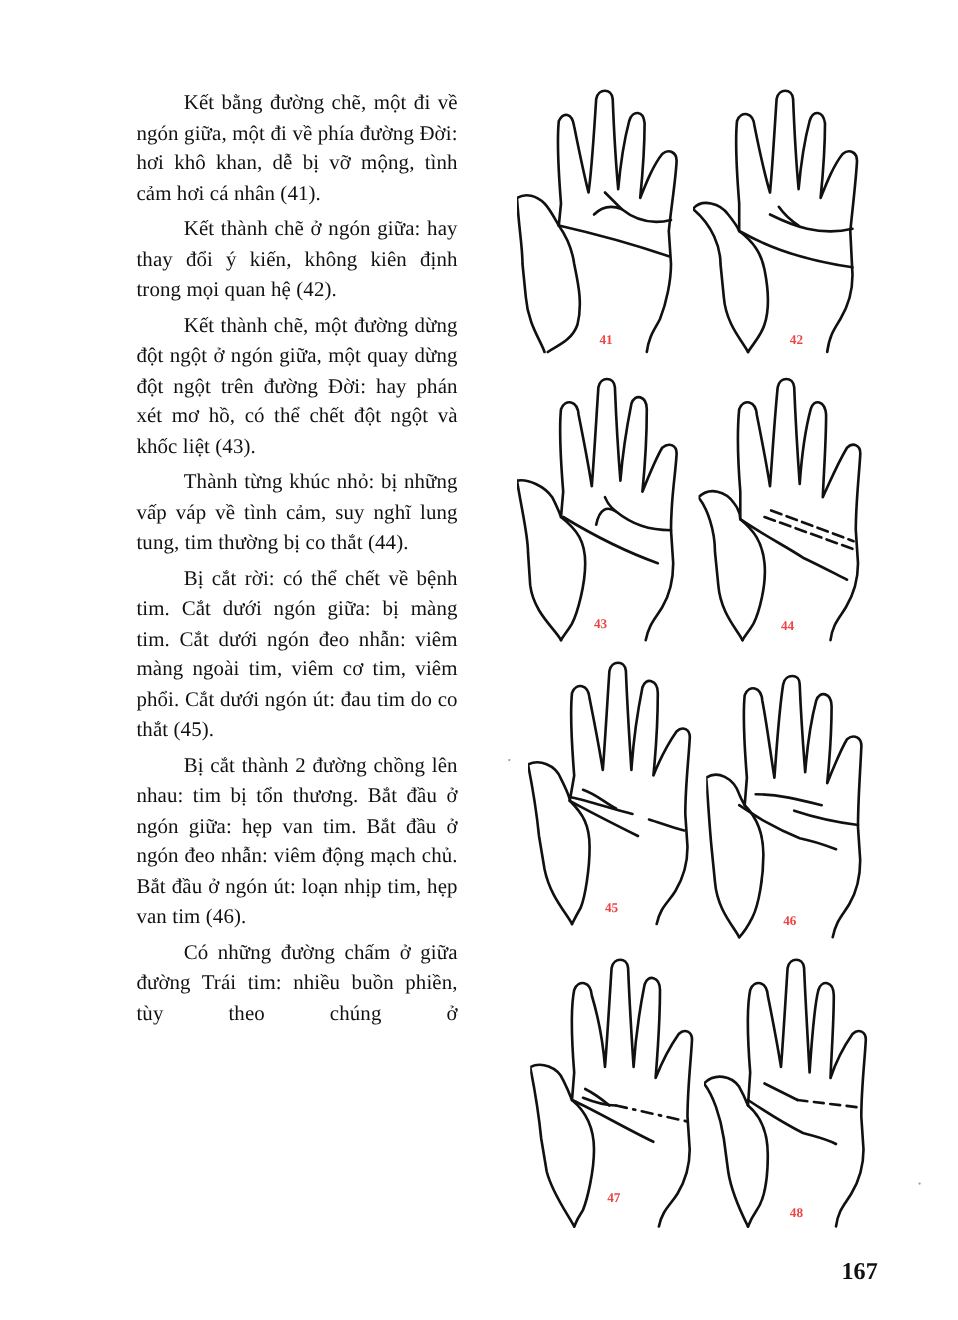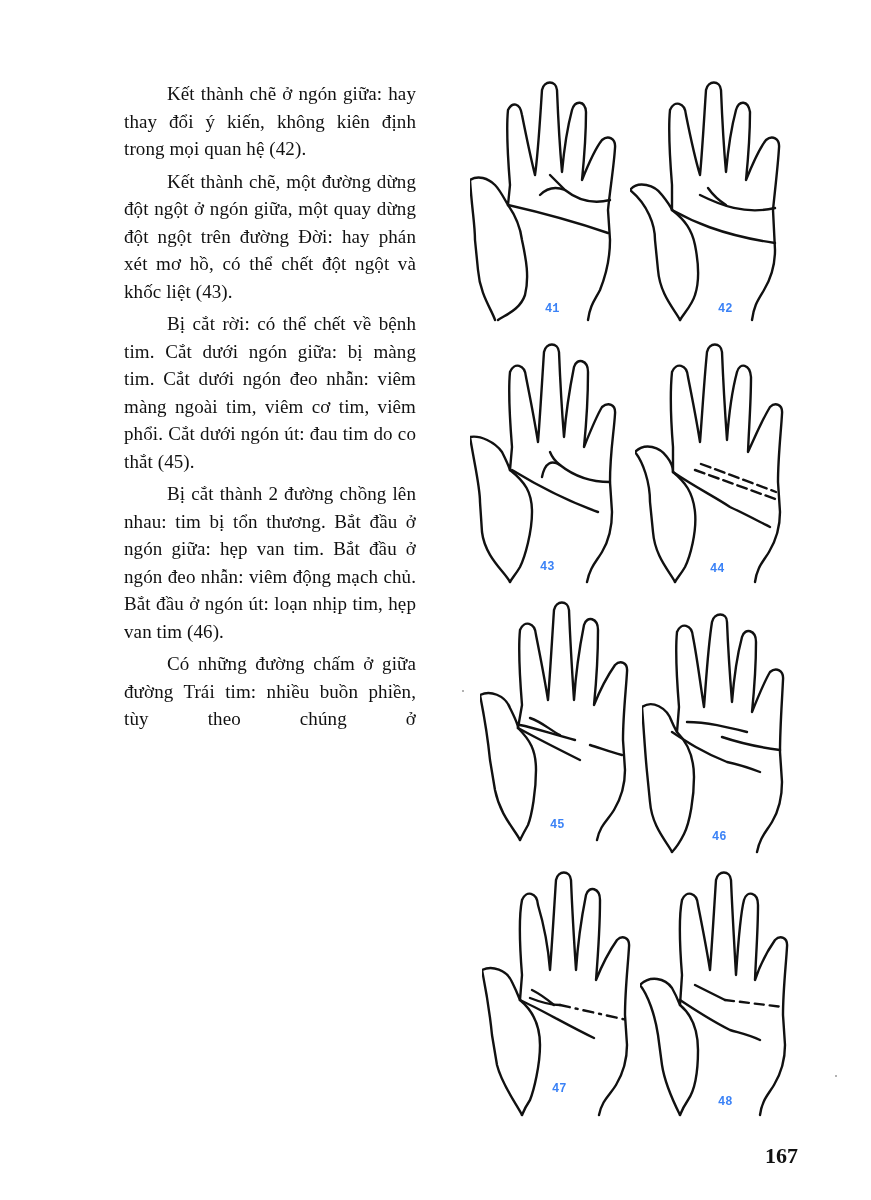--- a/index.html
+++ b/index.html
@@ -15,35 +15,37 @@
     font-size: 19px; line-height: 27.5px; text-align: justify; text-align-last: left;
     text-indent: 43px; margin: 0 0 5px 0; letter-spacing: 0.1px;
   }
   .para-last { text-align-last: justify; }
   .figures {
     position: absolute; left: 470px; top: 70px; width: 340px; height: 1050px;
   }
   .fig { position: absolute; width: 165px; height: 255px; }
   .fig svg { position: absolute; left: 0; top: 0; }
   .fig-label {
-    position: absolute; font-family: Liberation Mono, monospace;
-    font-weight: bold; font-size: 12px; color: #3b82f6;
+    position: absolute; font-family: Liberation Serif, serif;
+    font-weight: bold; font-size: 12px; color: #ef4444;
   }
   .page-number {
     position: absolute; left: 765px; top: 1143px;
     font-family: "Liberation Serif", "DejaVu Serif", serif; font-weight: bold; font-size: 22px;
   }
   .speck { position:absolute; width:2px; height:2px; background:#999; border-radius:1px; }
 </style>
 </head>
 <body>
 
 <div class="text-col">
+  <p class="para">Kết bằng đường chẽ, một đi về ngón giữa, một đi về phía đường Đời: hơi khô khan, dễ bị vỡ mộng, tình cảm hơi cá nhân (41).</p>
   <p class="para">Kết thành chẽ ở ngón giữa: hay thay đổi ý kiến, không kiên định trong mọi quan hệ (42).</p>
   <p class="para">Kết thành chẽ, một đường dừng đột ngột ở ngón giữa, một quay dừng đột ngột trên đường Đời: hay phán xét mơ hồ, có thể chết đột ngột và khốc liệt (43).</p>
+  <p class="para">Thành từng khúc nhỏ: bị những vấp váp về tình cảm, suy nghĩ lung tung, tim thường bị co thắt (44).</p>
   <p class="para">Bị cắt rời: có thể chết về bệnh tim. Cắt dưới ngón giữa: bị màng tim. Cắt dưới ngón đeo nhẫn: viêm màng ngoài tim, viêm cơ tim, viêm phổi. Cắt dưới ngón út: đau tim do co thắt (45).</p>
   <p class="para">Bị cắt thành 2 đường chồng lên nhau: tim bị tổn thương. Bắt đầu ở ngón giữa: hẹp van tim. Bắt đầu ở ngón đeo nhẫn: viêm động mạch chủ. Bắt đầu ở ngón út: loạn nhịp tim, hẹp van tim (46).</p>
   <p class="para para-last">Có những đường chấm ở giữa đường Trái tim: nhiều buồn phiền, tùy theo chúng ở</p>
 </div>
 
 <div class="figures">
 
   <div class="fig" style="left:0; top:10px;">
     <svg width="165" height="250" viewBox="0 0 165 250">
       <g fill="none" stroke="#111" stroke-width="2.4" stroke-linecap="round" stroke-linejoin="round">

